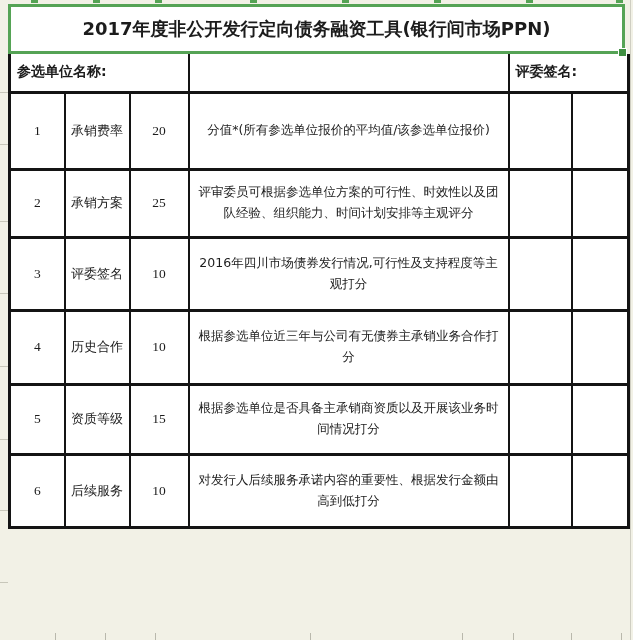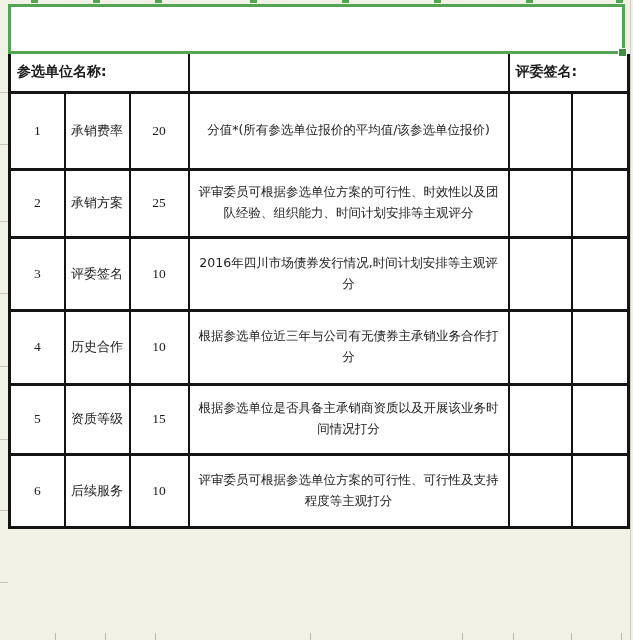--- a/index.html
+++ b/index.html
@@ -84,20 +84,21 @@
 <div class="tick-bottom" style="left:55px"></div>
 <div class="tick-bottom" style="left:105px"></div>
 <div class="tick-bottom" style="left:155px"></div>
 <div class="tick-bottom" style="left:310px"></div>
 <div class="tick-bottom" style="left:462px"></div>
 <div class="tick-bottom" style="left:513px"></div>
 <div class="tick-bottom" style="left:571px"></div>
 <div class="tick-bottom" style="left:621px"></div>
 
 <div class="titlebox">
+  <div>2017年度非公开发行定向债务融资工具(银行间市场PPN)</div>
 </div>
 <div class="fill-handle"></div>
 
 <table class="main">
   <colgroup>
     <col style="width:55px">
       <col style="width:65px">
       <col style="width:59px">
     <col style="width:320px">
       <col style="width:63px">
@@ -131,21 +132,21 @@
     <td class="num">25</td>
     <td class="crit">评审委员可根据参选单位方案的可行性、时效性以及团队经验、组织能力、时间计划安排等主观评分</td>
     <td></td>
     <td></td>
   </tr>
 
   <tr class="r3">
     <td class="num">3</td>
     <td>评委签名</td>
     <td class="num">10</td>
-    <td class="crit">2016年四川市场债券发行情况,时间计划安排等主观评分</td>
+    <td class="crit">2016年四川市场债券发行情况,可行性及支持程度等主观打分</td>
     <td></td>
     <td></td>
   </tr>
 
   <tr class="r4">
     <td class="num">4</td>
     <td>历史合作</td>
     <td class="num">10</td>
     <td class="crit">根据参选单位近三年与公司有无债券主承销业务合作打分</td>
     <td></td>
@@ -158,19 +159,19 @@
     <td class="num">15</td>
     <td class="crit">根据参选单位是否具备主承销商资质以及开展该业务时间情况打分</td>
     <td></td>
     <td></td>
   </tr>
 
   <tr class="r6">
     <td class="num">6</td>
     <td>后续服务</td>
     <td class="num">10</td>
-    <td class="crit">评审委员可根据参选单位方案的可行性、可行性及支持程度等主观打分</td>
+    <td class="crit">对发行人后续服务承诺内容的重要性、根据发行金额由高到低打分</td>
     <td></td>
     <td></td>
   </tr>
 
 </tbody>
   </table>
 
 </body></html>

